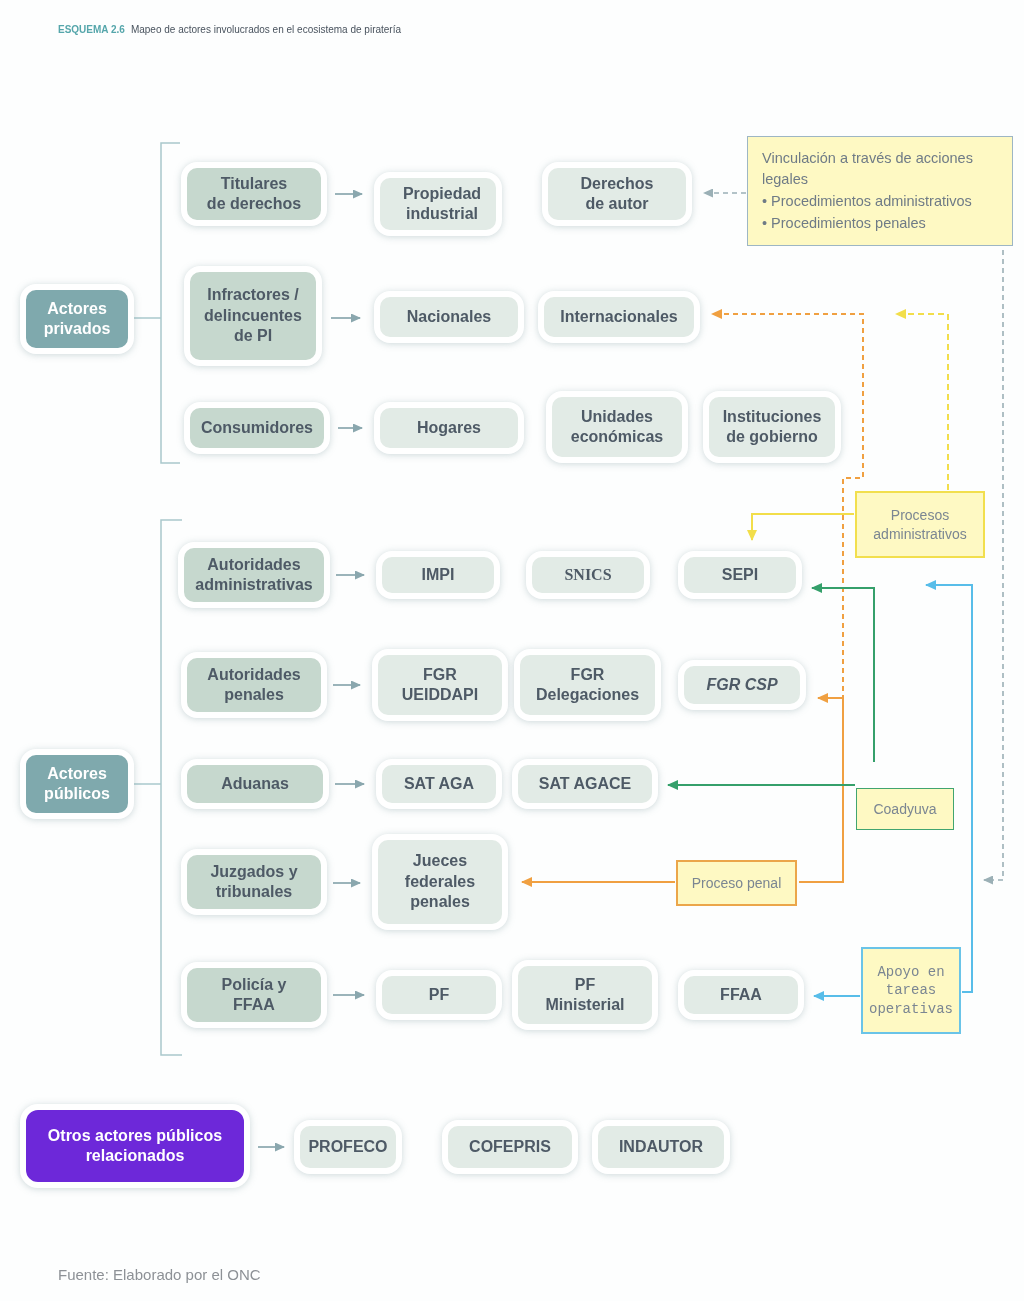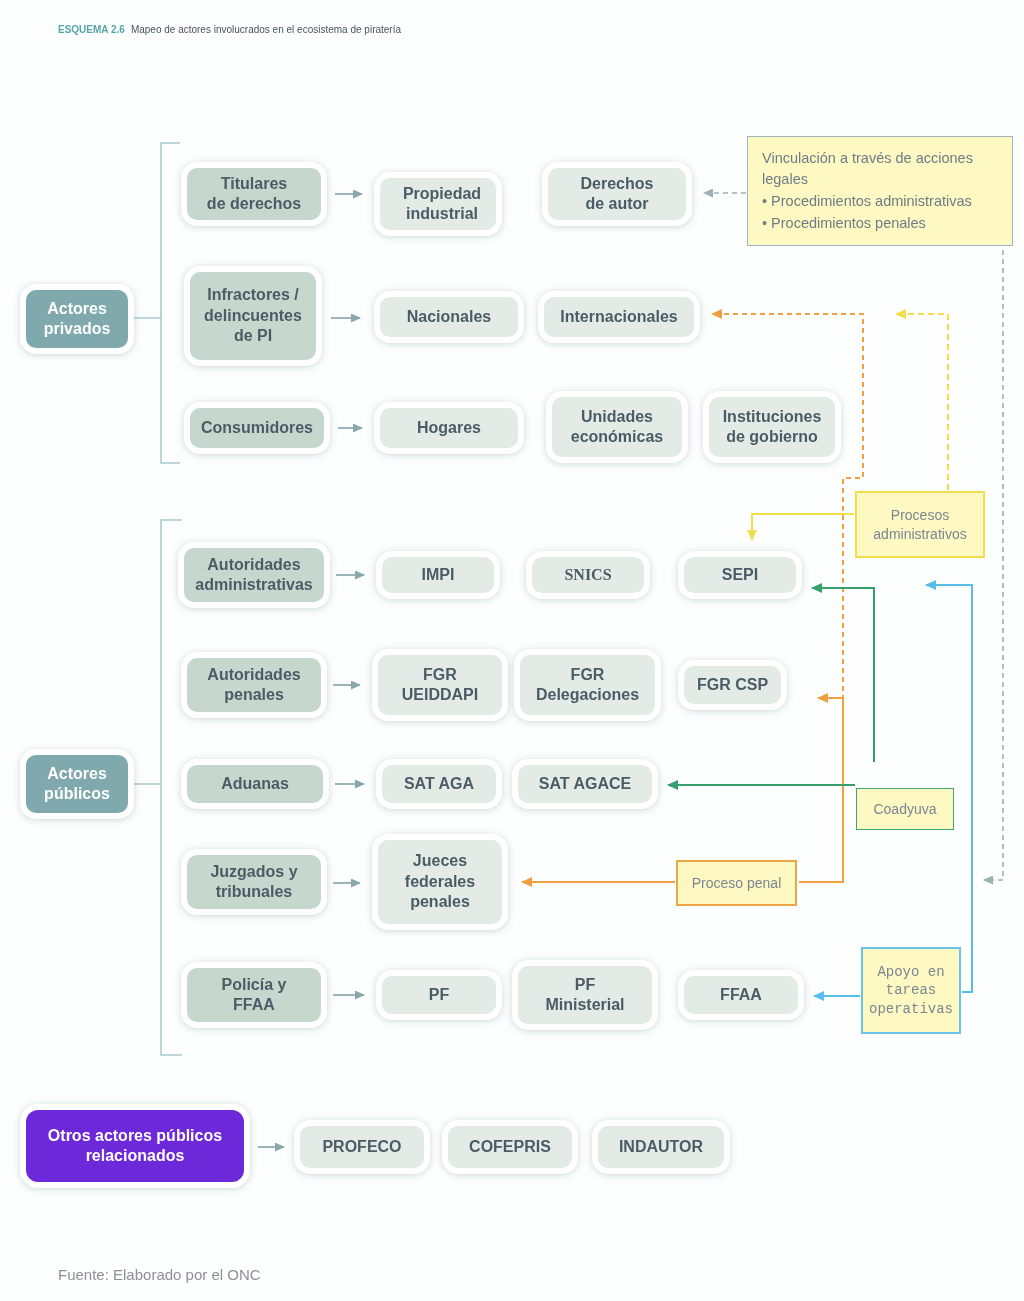--- a/index.html
+++ b/index.html
@@ -169,21 +169,21 @@
 penales</span>
     </div>
   <div class="node lite" style="left:372px;top:649px;width:136px;height:72px;">
       <span>FGR
 UEIDDAPI</span>
     </div>
   <div class="node lite" style="left:514px;top:649px;width:147px;height:72px;">
       <span>FGR
 Delegaciones</span>
     </div>
-  <div class="node lite" style="left:678px;top:660px;width:109px;height:50px;">
+  <div class="node lite" style="left:678px;top:660px;width:128px;height:50px;font-style:italic;">
       <span>FGR CSP</span>
     </div>
 
   <div class="node sage" style="left:181px;top:759px;width:148px;height:50px;">
       <span>Aduanas</span>
     </div>
   <div class="node lite" style="left:376px;top:759px;width:126px;height:50px;">
       <span>SAT AGA</span>
     </div>
   <div class="node lite" style="left:512px;top:759px;width:146px;height:50px;">
@@ -208,33 +208,33 @@
       <span>PF</span>
     </div>
   <div class="node lite" style="left:512px;top:960px;width:146px;height:70px;">
       <span>PF
 Ministerial</span>
     </div>
   <div class="node lite" style="left:678px;top:970px;width:126px;height:50px;">
       <span>FFAA</span>
     </div>
 
-  <div class="node lite" style="left:294px;top:1120px;width:136px;height:54px;">
+  <div class="node lite" style="left:294px;top:1120px;width:108px;height:54px;">
       <span>PROFECO</span>
     </div>
   <div class="node lite" style="left:442px;top:1120px;width:136px;height:54px;">
       <span>COFEPRIS</span>
     </div>
   <div class="node lite" style="left:592px;top:1120px;width:138px;height:54px;">
       <span>INDAUTOR</span>
     </div>
 
   <div class="lbl b-gray vinc" style="left:747px;top:136px;width:266px;height:110px;">
     <div>Vinculación a través de acciones legales</div>
-    <div>• Procedimientos administrativas</div>
+    <div>• Procedimientos administrativos</div>
     <div>• Procedimientos penales</div>
   </div>
   <div class="lbl b-yellow" style="left:855px;top:491px;width:130px;height:67px;">
       <span>Procesos
 administrativos</span>
     </div>
   <div class="lbl b-green" style="left:856px;top:762px;width:98px;height:42px;margin-top:26px;">
       <span>Coadyuva</span>
     </div>
   <div class="lbl b-orange" style="left:676px;top:860px;width:121px;height:46px;">

